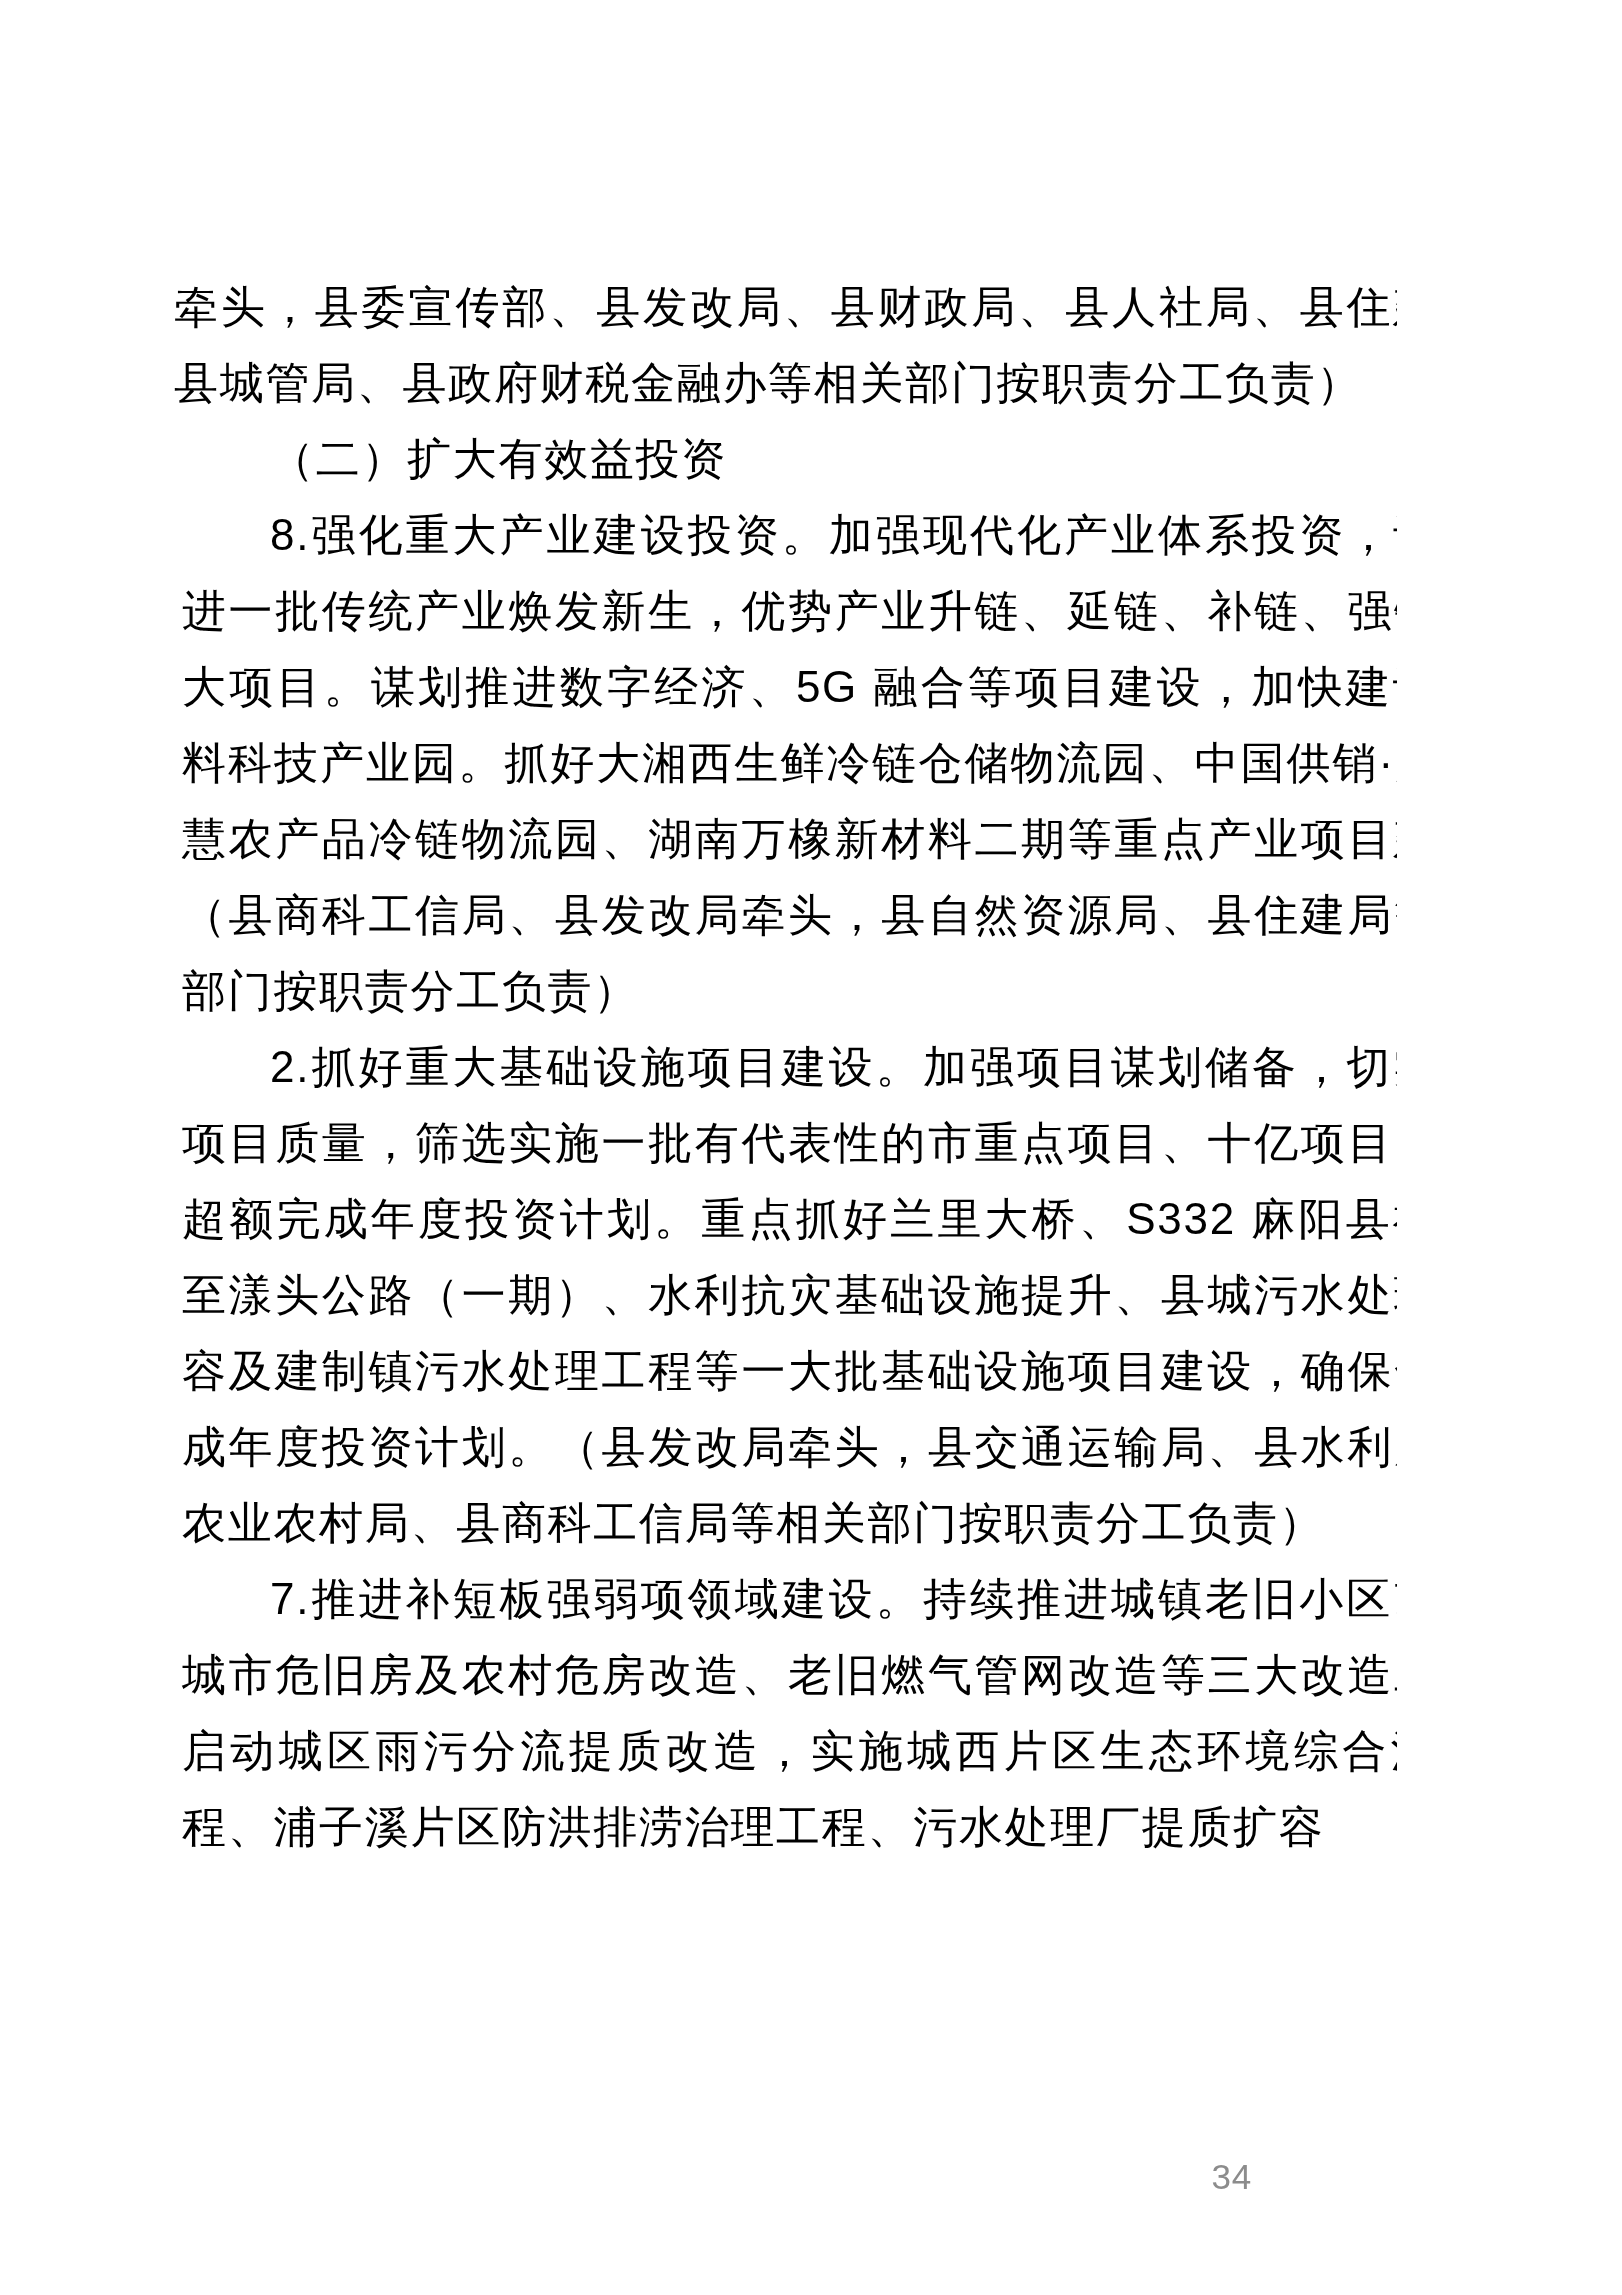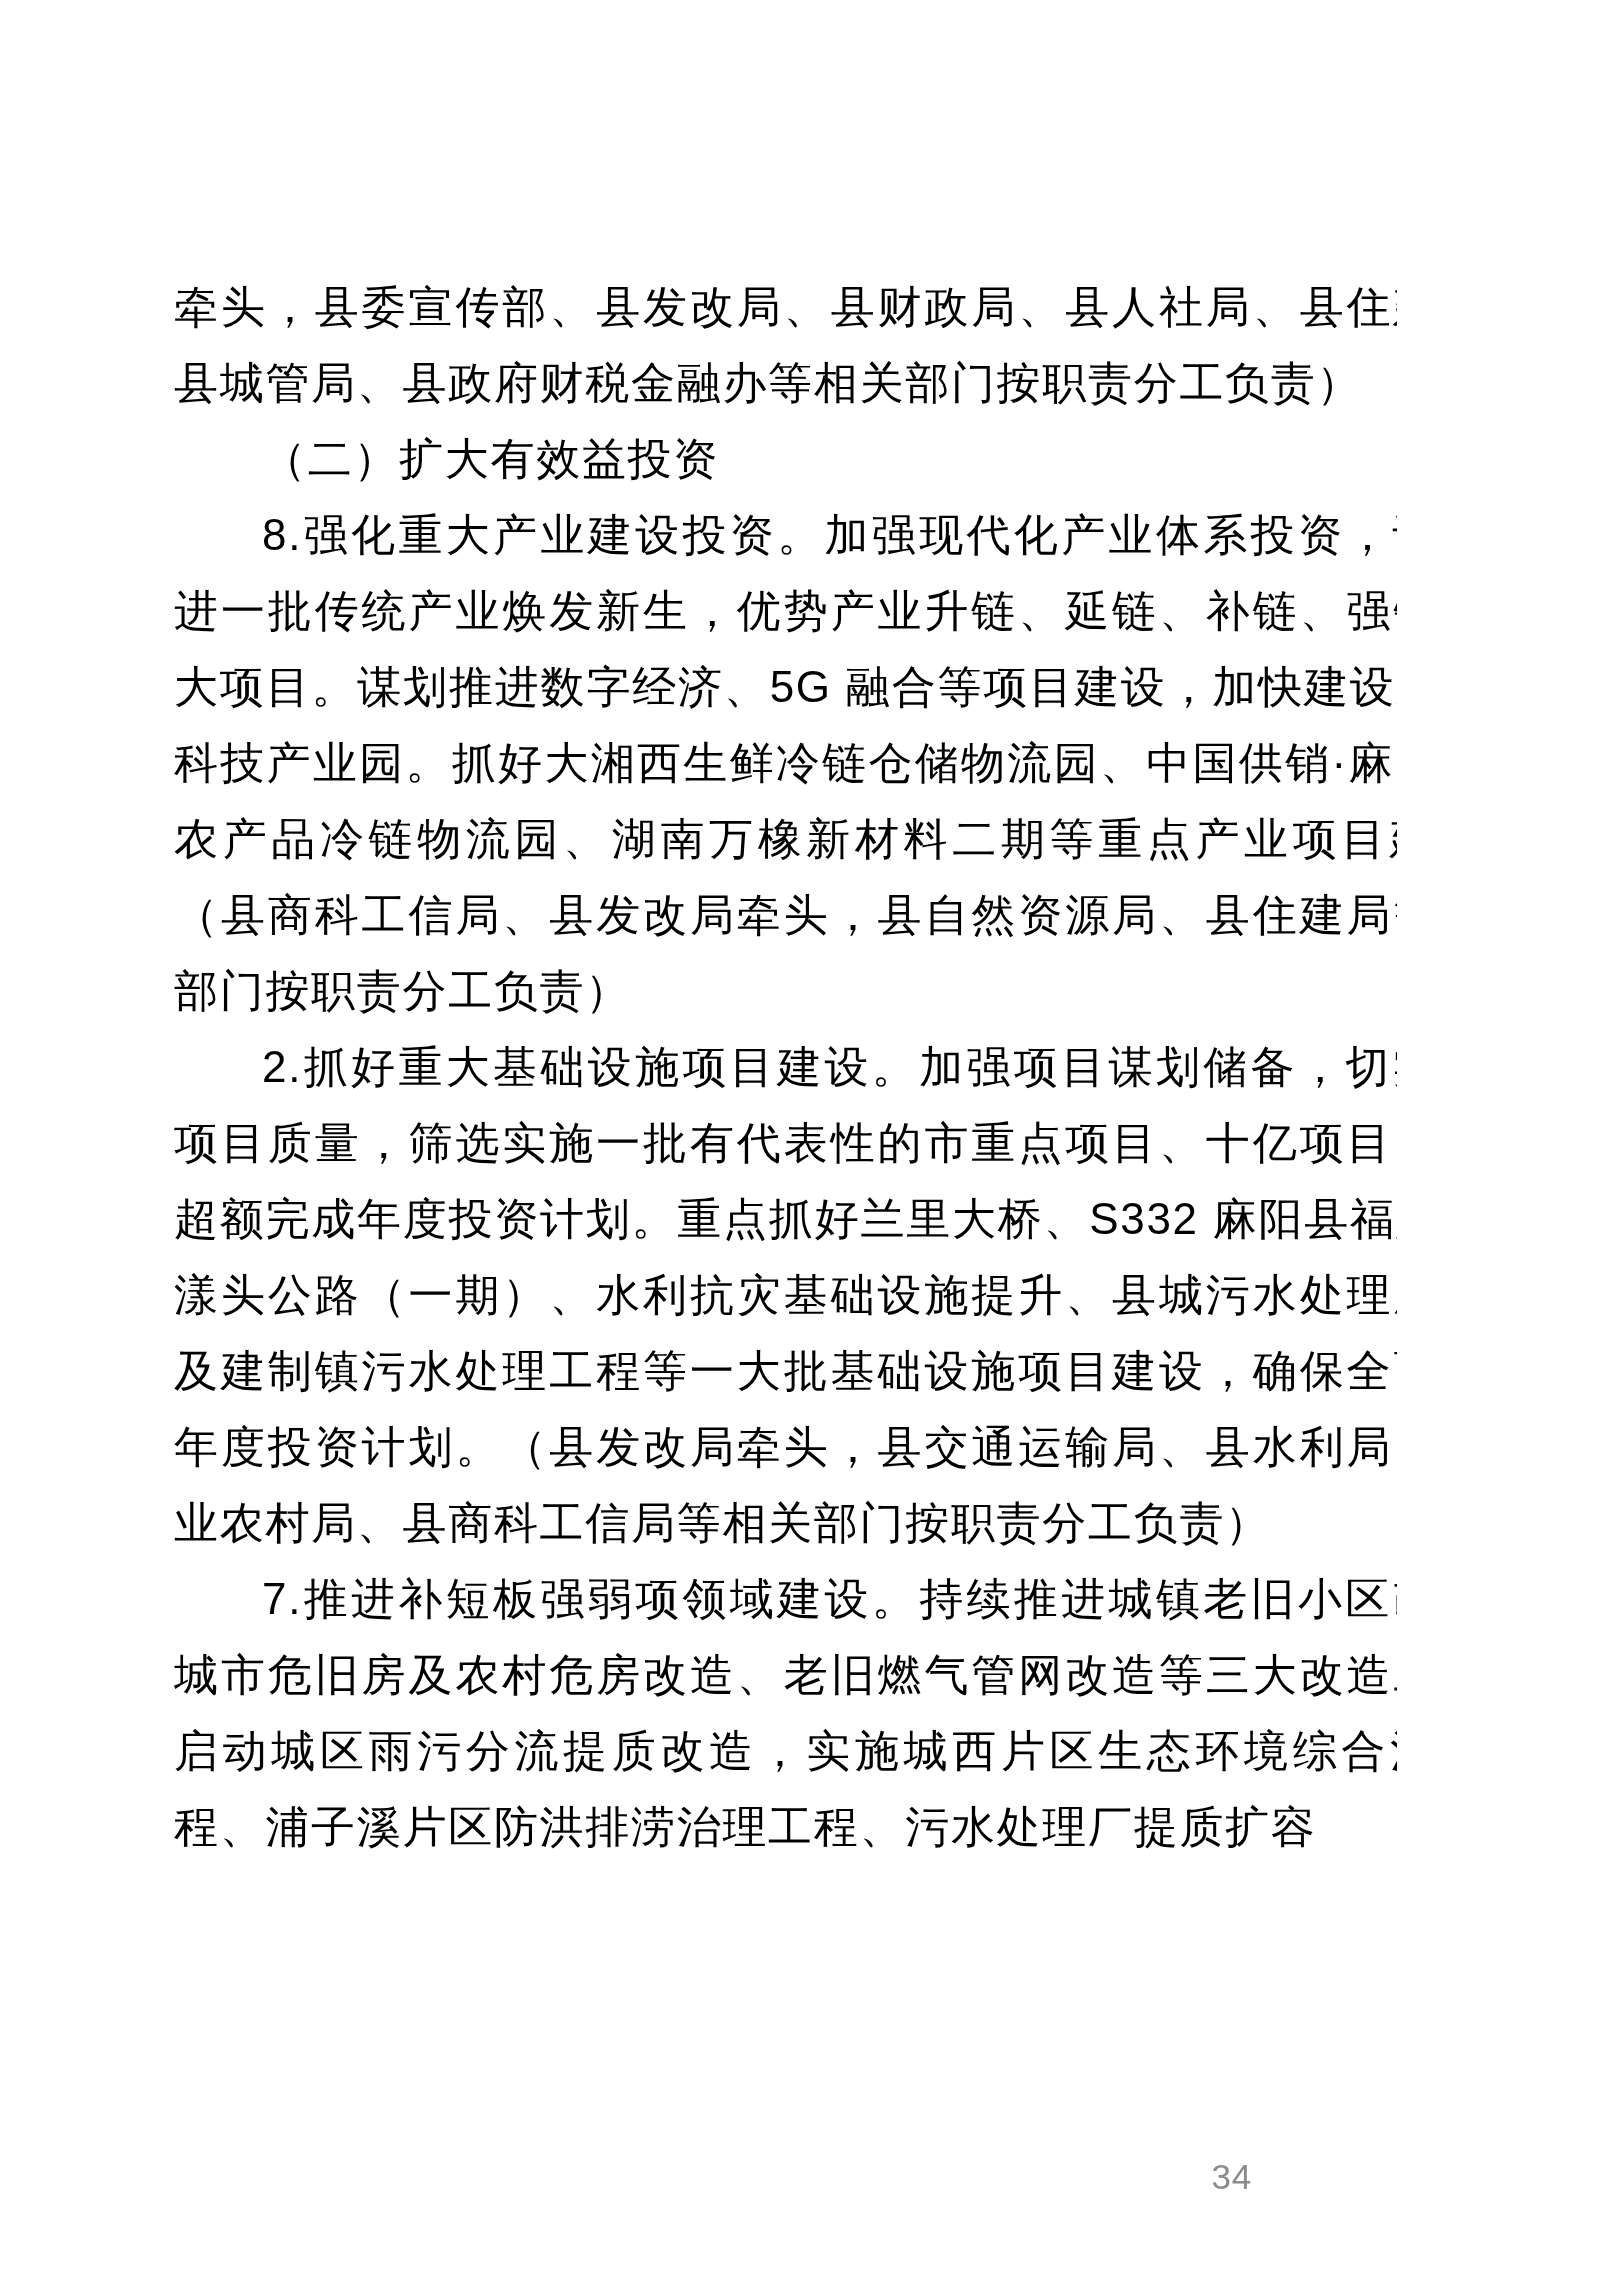--- a/index.html
+++ b/index.html
@@ -27,20 +27,21 @@
     text-align: justify;
     text-justify: inter-ideograph;
     color: #000000;
   }
   .content p {
     margin: 0;
     padding: 0;
   }
   .content p.indent {
     text-indent: 2em;
+    margin-left: 8px;
   }
   .page-number {
     position: absolute;
     right: 145px;
     bottom: 101px;
     font-size: 35px;
     line-height: 1;
     color: #8c8c8c;
     letter-spacing: 0.8px;
     margin-top: 20px;

